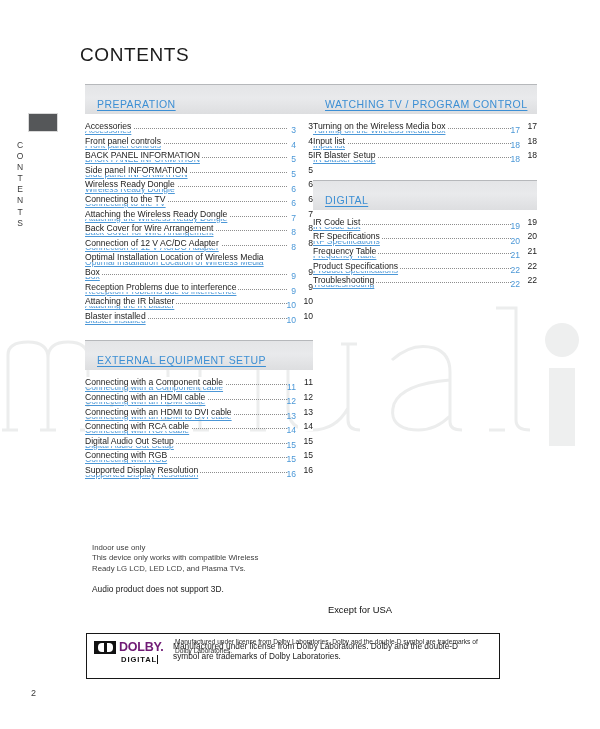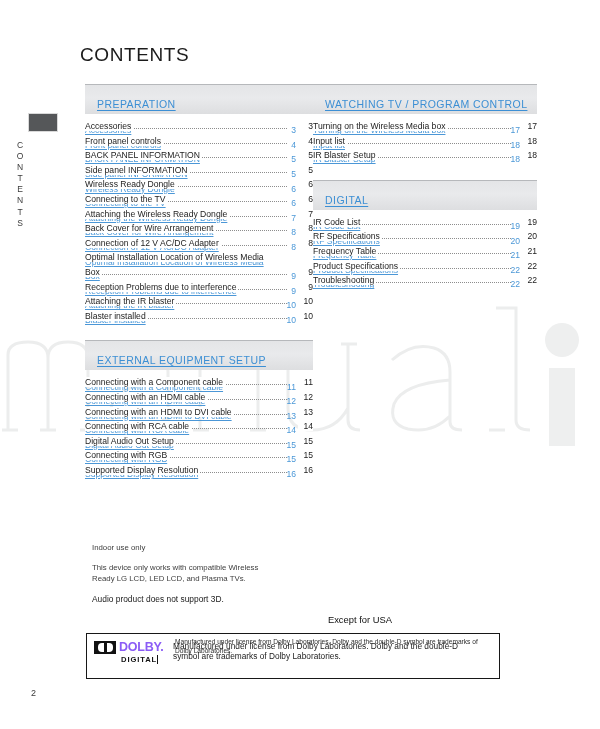--- a/index.html
+++ b/index.html
@@ -229,21 +229,21 @@
   }
   .dolby-mark .dd:before { left: 0;  border-radius: 4px 0 0 4px; }
   .dolby-mark .dd:after  { right: 0; border-radius: 0 4px 4px 0; }
   .dolby-word {
     position: absolute;
     left: 25px;
     top: 0px;
     font-size: 12.5px;
     font-weight: bold;
     letter-spacing: -0.2px;
-    color: #8b5cf6;
+    color: #701a75;
     font-family: "Liberation Sans", sans-serif;
   }
   .dolby-sub {
     position: absolute;
     left: 27px;
     top: 15px;
     font-size: 7.6px;
     font-weight: bold;
     letter-spacing: 0.9px;
     color: #111;
@@ -553,21 +553,21 @@
           <span class="ghost-pg">22</span>
           <span class="pg">22</span>
         </div>
       </div>
   </div>
 
 </div>
 
 <div class="notes">
   <div class="note-sm">Indoor use only</div>
-  <div class="note-sm" style="margin-top:10px; max-width:168px;">This device only works with compatible Wireless Ready LG LCD, LED LCD, and Plasma TVs.</div>
+  <div class="note-sm" style="margin-top:0; max-width:168px;">This device only works with compatible Wireless Ready LG LCD, LED LCD, and Plasma TVs.</div>
   <div class="note-md">Audio product does not support 3D.</div>
   <div class="note-lg">Except for USA</div>
 </div>
 
 <div class="dolby-box">
   <div class="dolby-logo">
     <div class="dolby-mark">
         <span class="dd"></span>
       </div>
     <div class="dolby-word">DOLBY.</div>

